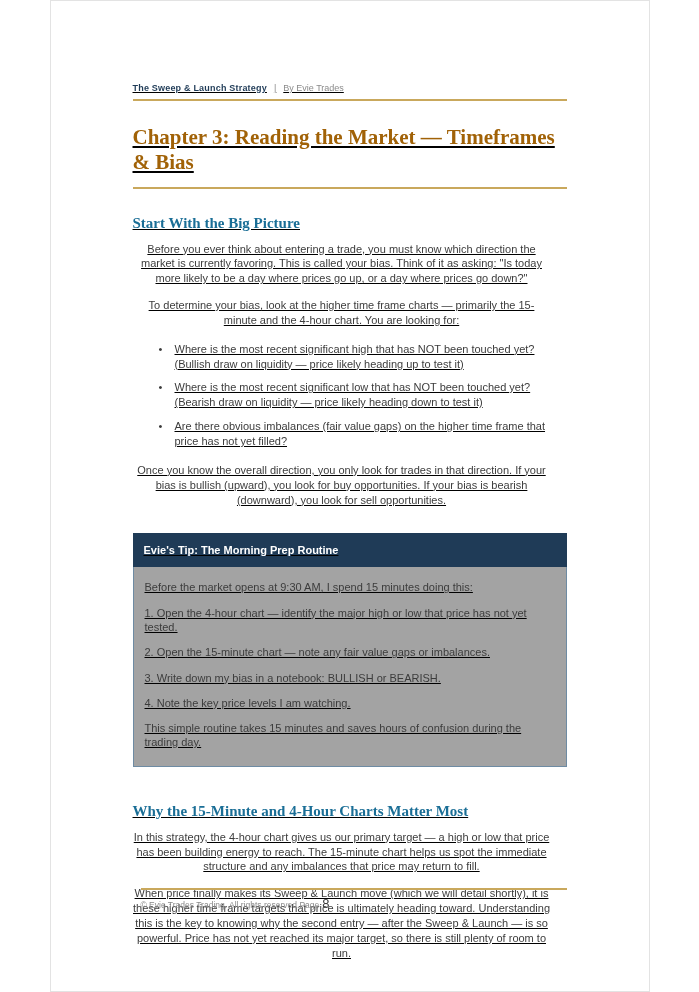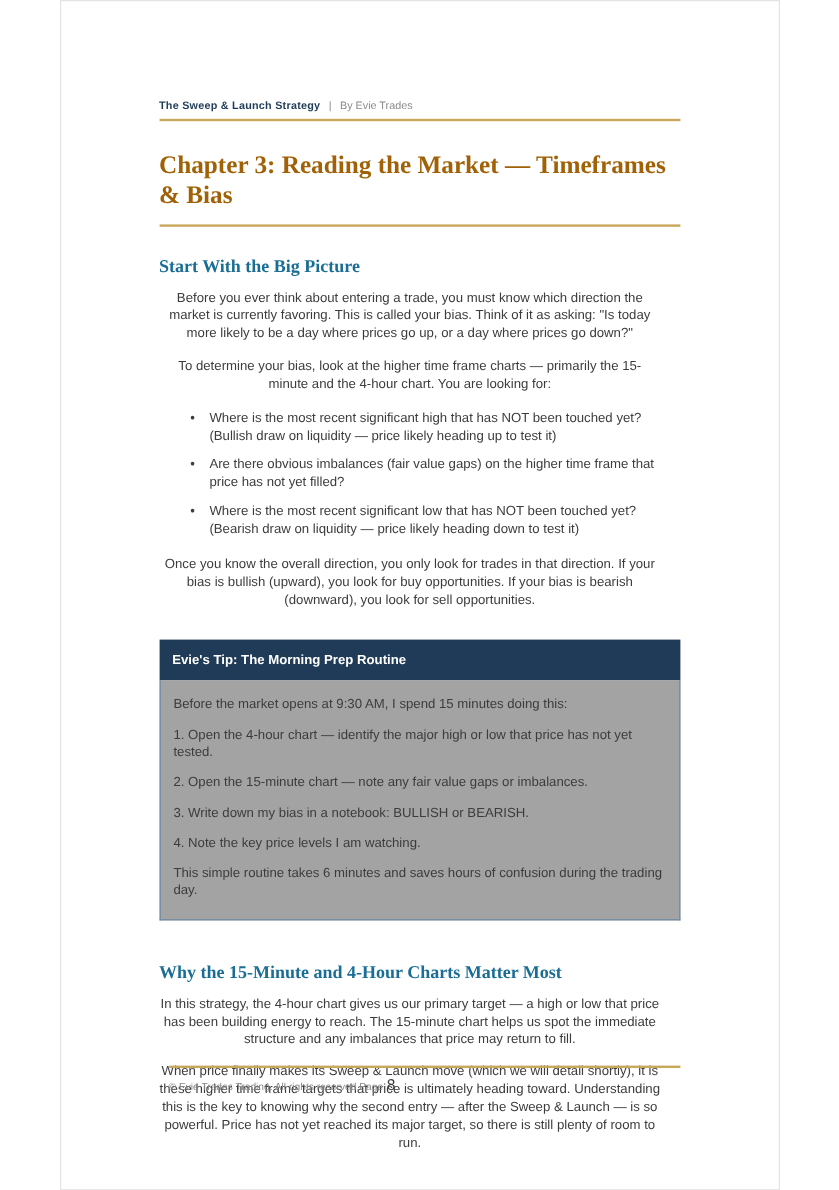--- a/index.html
+++ b/index.html
@@ -10,20 +10,21 @@
   }
   .page {
     position: relative;
     width: 600px;
     height: 992px;
     margin: 0 auto;
     background: #ffffff;
     border: 1px solid #e3e3e3;
     box-sizing: border-box;
     overflow: hidden;
+    text-decoration: underline;
   }
   .content {
     padding: 82px 82px 0 82px;
   }
   
   .doc-header {
     display: flex;
     align-items: baseline;
     gap: 7px;
     border-bottom: 2px solid #c9a85c;
@@ -151,35 +152,35 @@
 
     <h1 class="chapter-title">Chapter 3: Reading the Market — Timeframes &amp; Bias</h1>
 
     <h2 class="section-heading">Start With the Big Picture</h2>
 
     <p class="para">Before you ever think about entering a trade, you must know which direction the market is currently favoring. This is called your bias. Think of it as asking: "Is today more likely to be a day where prices go up, or a day where prices go down?"</p>
     <p class="para">To determine your bias, look at the higher time frame charts — primarily the 15-minute and the 4-hour chart. You are looking for:</p>
 
     <ul class="bullet-list">
       <li class="bullet-item">Where is the most recent significant high that has NOT been touched yet? (Bullish draw on liquidity — price likely heading up to test it)</li>
+      <li class="bullet-item">Where is the most recent significant low that has NOT been touched yet? (Bearish draw on liquidity — price likely heading down to test it)</li>
       <li class="bullet-item">Are there obvious imbalances (fair value gaps) on the higher time frame that price has not yet filled?</li>
-      <li class="bullet-item">Where is the most recent significant low that has NOT been touched yet? (Bearish draw on liquidity — price likely heading down to test it)</li>
     </ul>
 
     <p class="para">Once you know the overall direction, you only look for trades in that direction. If your bias is bullish (upward), you look for buy opportunities. If your bias is bearish (downward), you look for sell opportunities.</p>
 
     <div class="tip-box">
       <div class="tip-header">Evie's Tip: The Morning Prep Routine</div>
       <div class="tip-body">
         <p class="tip-line">Before the market opens at 9:30 AM, I spend 15 minutes doing this:</p>
         <p class="tip-line">1. Open the 4-hour chart — identify the major high or low that price has not yet tested.</p>
         <p class="tip-line">2. Open the 15-minute chart — note any fair value gaps or imbalances.</p>
         <p class="tip-line">3. Write down my bias in a notebook: BULLISH or BEARISH.</p>
         <p class="tip-line">4. Note the key price levels I am watching.</p>
-        <p class="tip-line">This simple routine takes 6 minutes and saves hours of confusion during the trading day.</p>
+        <p class="tip-line">This simple routine takes 15 minutes and saves hours of confusion during the trading day.</p>
       </div>
     </div>
 
     <h2 class="section-heading second-section-heading">Why the 15-Minute and 4-Hour Charts Matter Most</h2>
 
     <p class="para">In this strategy, the 4-hour chart gives us our primary target — a high or low that price has been building energy to reach. The 15-minute chart helps us spot the immediate structure and any imbalances that price may return to fill.</p>
     <p class="para">When price finally makes its Sweep &amp; Launch move (which we will detail shortly), it is these higher time frame targets that price is ultimately heading toward. Understanding this is the key to knowing why the second entry — after the Sweep &amp; Launch — is so powerful. Price has not yet reached its major target, so there is still plenty of room to run.</p>
 
   </div>
 

